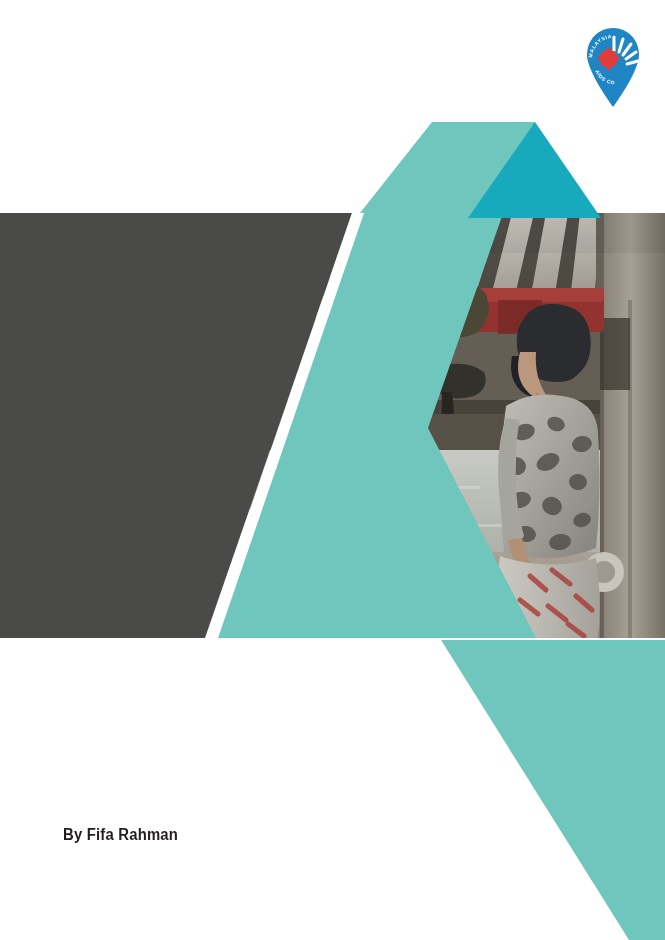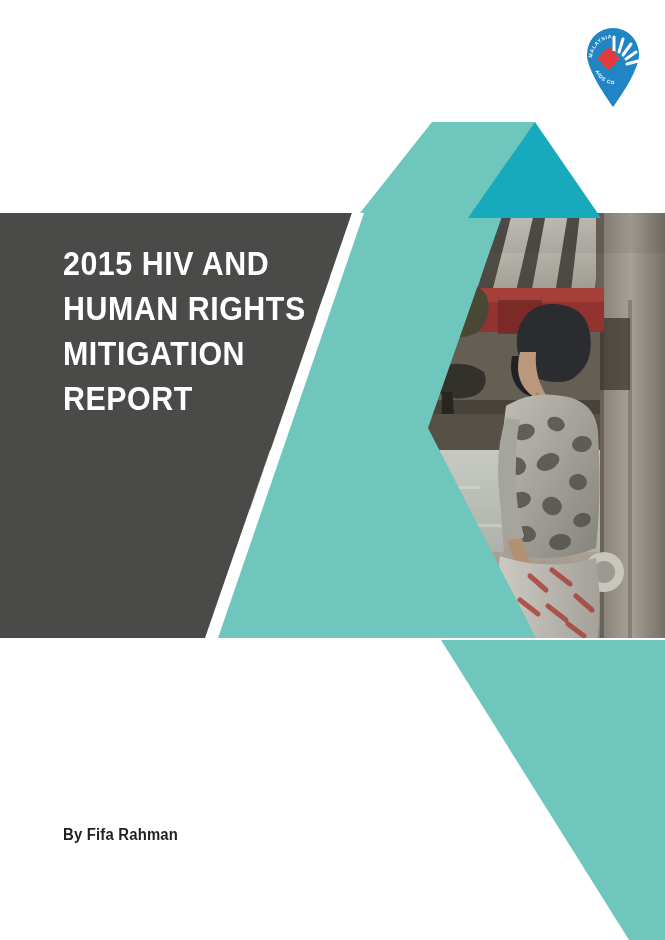--- a/index.html
+++ b/index.html
@@ -283,22 +283,16 @@
       <path id="arcBot" d="M12,44 A20,20 0 0 0 34,58" fill="none"></path>
     </defs>
     <text font-family="'Liberation Sans', sans-serif" font-size="5" font-weight="bold" fill="#ffffff" letter-spacing="0.6">
       <textPath href="#arcTop" startOffset="4%">MALAYSIAN</textPath>
     </text>
     <text font-family="'Liberation Sans', sans-serif" font-size="5" font-weight="bold" fill="#ffffff" letter-spacing="0.6">
       <textPath href="#arcBot" startOffset="4%">AIDS COUNCIL</textPath>
     </text>
   </svg>
 
-  <div id="title-block">
-    <span class="title-line">2015 HIV AND</span>
-    <span class="title-line">HUMAN RIGHTS</span>
-    <span class="title-line">MITIGATION</span>
-    <span class="title-line">REPORT</span>
-  </div>
 
   <div id="author">By Fifa Rahman</div>
 
 </div>
 
 </body></html>

